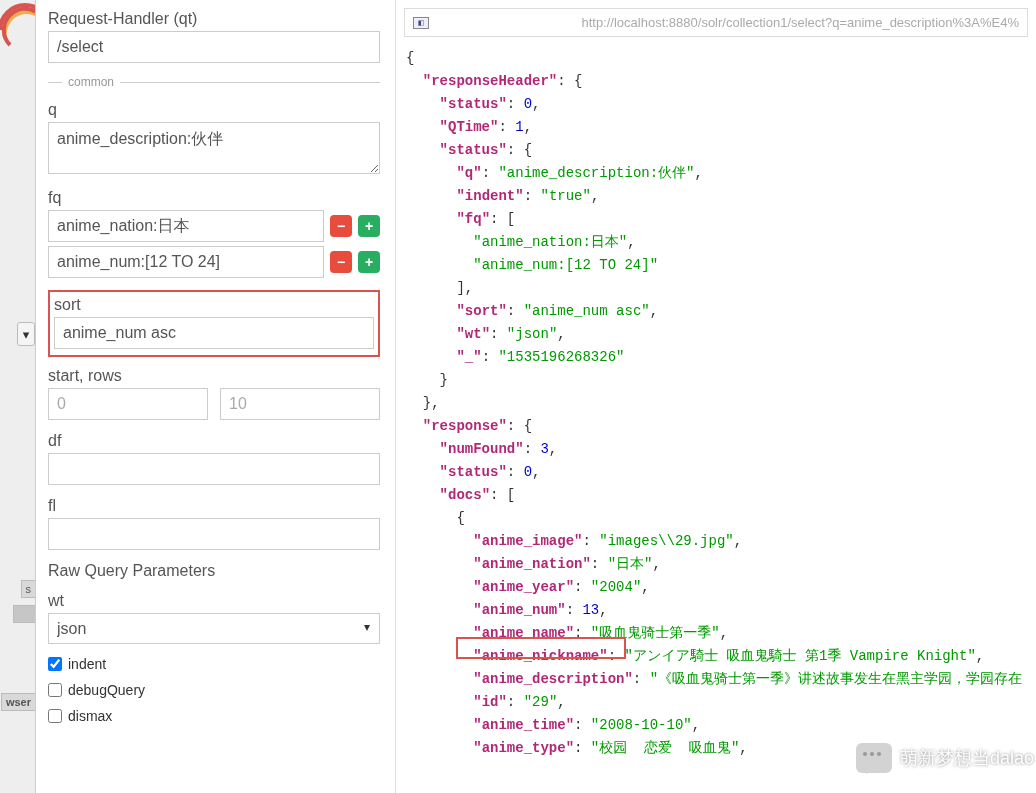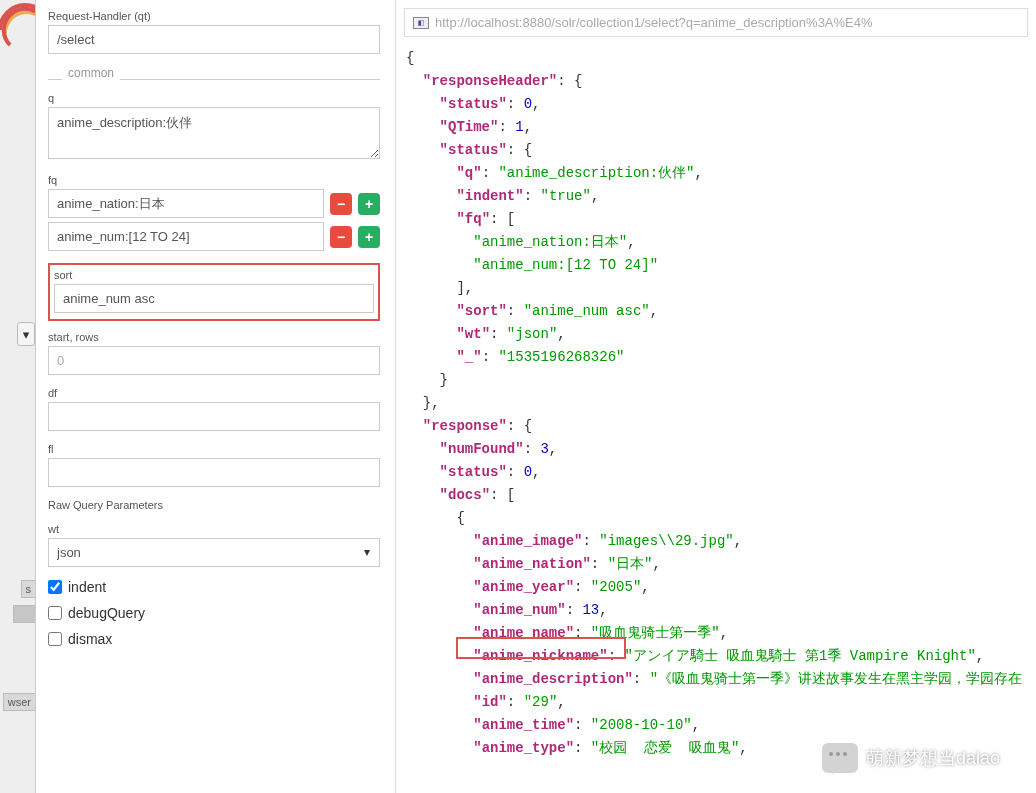--- a/index.html
+++ b/index.html
@@ -4,67 +4,67 @@
 <style>
 * { box-sizing: border-box; margin: 0; padding: 0; }
 body { font-family: Arial, sans-serif; font-size: 13px; color: #333; background: #fff; display: flex; width: 1036px; height: 793px; overflow: hidden; }
 
 .left-sidebar { width: 36px; background: #eee; border-right: 1px solid #ccc; position: relative; }
 .logo { position: absolute; top: 0; left: -5px; width: 40px; height: 50px; overflow: hidden; }
 .logo svg { width: 60px; height: 60px; }
 .nav-item { position: absolute; right: 0; background: #d9d9d9; padding: 2px 4px; font-size: 11px; color: #555; border-left: 1px solid #bbb; border-top: 1px solid #bbb; border-bottom: 1px solid #bbb; }
 .nav-item.n1 { top: 580px; }
 .nav-item.n2 { top: 605px; }
-.nav-item.n3 { top: 693px; }
+.nav-item.n3 { top: 693px; font-weight: bold; }
 .dropdown-stub { position: absolute; top: 322px; right: 0; width: 18px; height: 24px; border: 1px solid #bbb; background: #f5f5f5; border-radius: 3px; display: flex; align-items: center; justify-content: center; }
 
 .form-panel { width: 360px; padding: 10px 15px 10px 12px; border-right: 1px solid #ddd; }
 .form-group { margin-bottom: 12px; }
-.form-label { font-size: 11px; color: #555; margin-bottom: 3px; display: block; }
-.form-input, .form-textarea, .form-select { width: 100%; border: 1px solid #ccc; padding: 6px 8px; font-size: 13px; color: #555; background: #fff; font-family: Arial; }
+.form-label { font-size: 16px; color: #555; margin-bottom: 3px; display: block; }
+.form-input, .form-textarea, .form-select { width: 100%; border: 1px solid #ccc; padding: 6px 8px; font-size: 16px; color: #555; background: #fff; font-family: Arial; }
 .form-textarea { resize: vertical; height: 52px; }
 .form-input::placeholder, .form-textarea::placeholder { color: #aaa; }
 .form-input.placeholder-style { color: #aaa; }
 .form-select { appearance: none; background: #fff; position: relative; }
 .select-wrap { position: relative; }
 .select-wrap::after { content: "▾"; position: absolute; right: 10px; top: 7px; color: #333; pointer-events: none; font-size: 12px; }
 
-.fieldset-legend { display: flex; align-items: flex-end; margin: 10px 0 12px 0; }
+.fieldset-legend { display: flex; align-items: center; margin: 10px 0 12px 0; }
 .fieldset-legend .line { flex: 0 0 14px; height: 1px; background: #ccc; }
 .fieldset-legend .text { color: #999; font-size: 12px; padding: 0 6px; }
 .fieldset-legend .line2 { flex: 1; height: 1px; background: #ccc; }
 
 .fq-row { display: flex; align-items: center; margin-bottom: 4px; gap: 6px; }
 .fq-row .form-input { flex: 1; }
 .btn-sq { width: 22px; height: 22px; border-radius: 4px; display: flex; align-items: center; justify-content: center; font-weight: bold; color: #fff; font-size: 14px; cursor: pointer; }
 .btn-minus { background: #e74c3c; }
 .btn-plus { background: #27ae60; }
 
 .highlight-box { border: 2px solid #d9534f; padding: 4px 4px 6px 4px; margin-bottom: 10px; }
 
 .two-col { display: flex; gap: 12px; }
 .two-col > div { flex: 1; }
 
 .checkbox-row { display: flex; align-items: center; gap: 6px; margin-top: 10px; font-size: 14px; color: #333; }
 .checkbox-row input { width: 14px; height: 14px; }
 
 .result-panel { flex: 1; padding: 0; overflow: hidden; background: #fff; position: relative; }
-.url-bar { margin: 8px 8px 10px 8px; border: 1px solid #ddd; padding: 6px 8px; color: #aaa; font-size: 13px; display: flex; align-items: center; gap: 6px; }
+.url-bar { margin: 8px 8px 10px 8px; border: 1px solid #ddd; padding: 6px 8px; color: #aaa; font-size: 13px; display: flex; align-items: center; gap: 6px; justify-content: space-between; }
 .url-icon { width: 16px; height: 12px; border: 1px solid #888; background: #eef; font-size: 7px; display: flex; align-items: center; justify-content: center; color: #448; }
 
 .json { font-family: "SimSun", "Courier New", monospace; font-size: 14px; line-height: 23px; padding: 0 0 0 10px; white-space: pre; overflow: hidden; position: relative; }
 .json .k { color: #b02878; font-weight: bold; }
 .json .s { color: #009900; }
 .json .n { color: #0000cc; }
 .json .p { color: #333; }
 .json .b { font-weight: bold; }
 
 .json-highlight { position: absolute; border: 2px solid #d9534f; background: transparent; pointer-events: none; }
 
-.watermark { position: absolute; bottom: 20px; right: 36px; display: flex; align-items: center; gap: 8px; color: #fff; font-size: 18px; text-shadow: 0 0 3px rgba(0,0,0,0.5); }
+.watermark { position: absolute; bottom: 20px; right: 2px; display: flex; align-items: center; gap: 8px; color: #fff; font-size: 18px; text-shadow: 0 0 3px rgba(0,0,0,0.5); }
 .watermark .bubble { width: 36px; height: 30px; background: #ccc; border-radius: 6px; position: relative; opacity: 0.85; }
 .watermark .bubble::after { content: ""; position: absolute; bottom: -6px; left: 6px; border: 5px solid transparent; border-top-color: #ccc; }
 .watermark .bubble .dots { position: absolute; top: 9px; left: 7px; display: flex; gap: 3px; }
 .watermark .bubble .dots span { width: 4px; height: 4px; background: #888; border-radius: 50%; }
 </style>
 </head>
 <body>
 
 <div class="left-sidebar">
   <div class="logo">
@@ -116,20 +116,21 @@
 
   <div class="highlight-box">
     <label class="form-label">sort</label>
     <input class="form-input" value="anime_num asc" style="">
   </div>
 
   <div class="form-group">
     <label class="form-label">start, rows</label>
     <div class="two-col">
       <div><input class="form-input placeholder-style" placeholder="0" style=""></div>
+      <div><input class="form-input placeholder-style" placeholder="10" style=""></div>
     </div>
   </div>
 
   <div class="form-group">
     <label class="form-label">df</label>
     <input class="form-input" style="">
   </div>
 
   <div class="form-group">
     <label class="form-label">fl</label>
@@ -186,21 +187,21 @@
       <span class="k b">"<span>_</span>"</span><span class="p">: </span><span class="s">"<span>1535196268326</span>"</span>
     <span class="p">}</span>
   <span class="p">},</span>
   <span class="k b">"<span>response</span>"</span><span class="p">: {</span>
     <span class="k b">"<span>numFound</span>"</span><span class="p">: </span><span class="n">3</span><span class="p">,</span>
     <span class="k b">"<span>status</span>"</span><span class="p">: </span><span class="n">0</span><span class="p">,</span>
     <span class="k b">"<span>docs</span>"</span><span class="p">: [</span>
       <span class="p">{</span>
         <span class="k b">"<span>anime_image</span>"</span><span class="p">: </span><span class="s">"<span>images\\29.jpg</span>"</span><span class="p">,</span>
         <span class="k b">"<span>anime_nation</span>"</span><span class="p">: </span><span class="s">"<span>日本</span>"</span><span class="p">,</span>
-        <span class="k b">"<span>anime_year</span>"</span><span class="p">: </span><span class="s">"<span>2005</span>"</span><span class="p">,</span>
+        <span class="k b">"<span>anime_year</span>"</span><span class="p">: </span><span class="s">"<span>2004</span>"</span><span class="p">,</span>
         <span class="k b">"<span>anime_num</span>"</span><span class="p">: </span><span class="n">13</span><span class="p">,</span>
         <span class="k b">"<span>anime_name</span>"</span><span class="p">: </span><span class="s">"<span>吸血鬼骑士第一季</span>"</span><span class="p">,</span>
         <span class="k b">"<span>anime_nickname</span>"</span><span class="p">: </span><span class="s">"<span>アンイア騎士 吸血鬼騎士 第1季 Vampire Knight</span>"</span><span class="p">,</span>
         <span class="k b">"<span>anime_description</span>"</span><span class="p">: </span><span class="s">"<span>《吸血鬼骑士第一季》讲述故事发生在黑主学园，学园存在</span></span>
         <span class="k b">"<span>id</span>"</span><span class="p">: </span><span class="s">"<span>29</span>"</span><span class="p">,</span>
         <span class="k b">"<span>anime_time</span>"</span><span class="p">: </span><span class="s">"<span>2008-10-10</span>"</span><span class="p">,</span>
         <span class="k b">"<span>anime_type</span>"</span><span class="p">: </span><span class="s">"<span>校园  恋爱  吸血鬼</span>"</span><span class="p">,</span></div>
 
   <div class="json-highlight" style="top:637px; left:60px; width:170px; height:22px;"></div>
 

